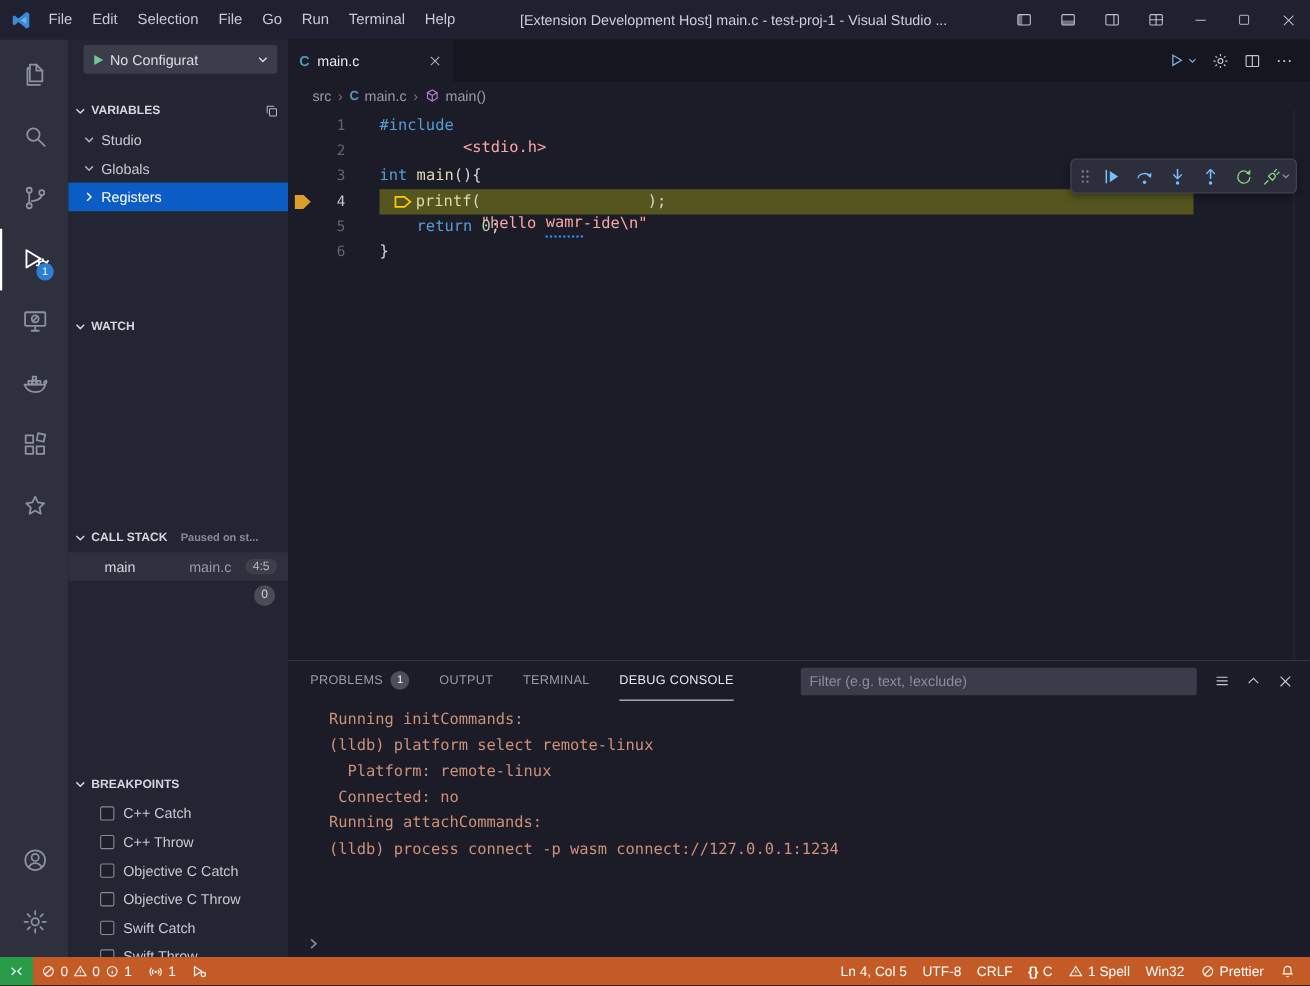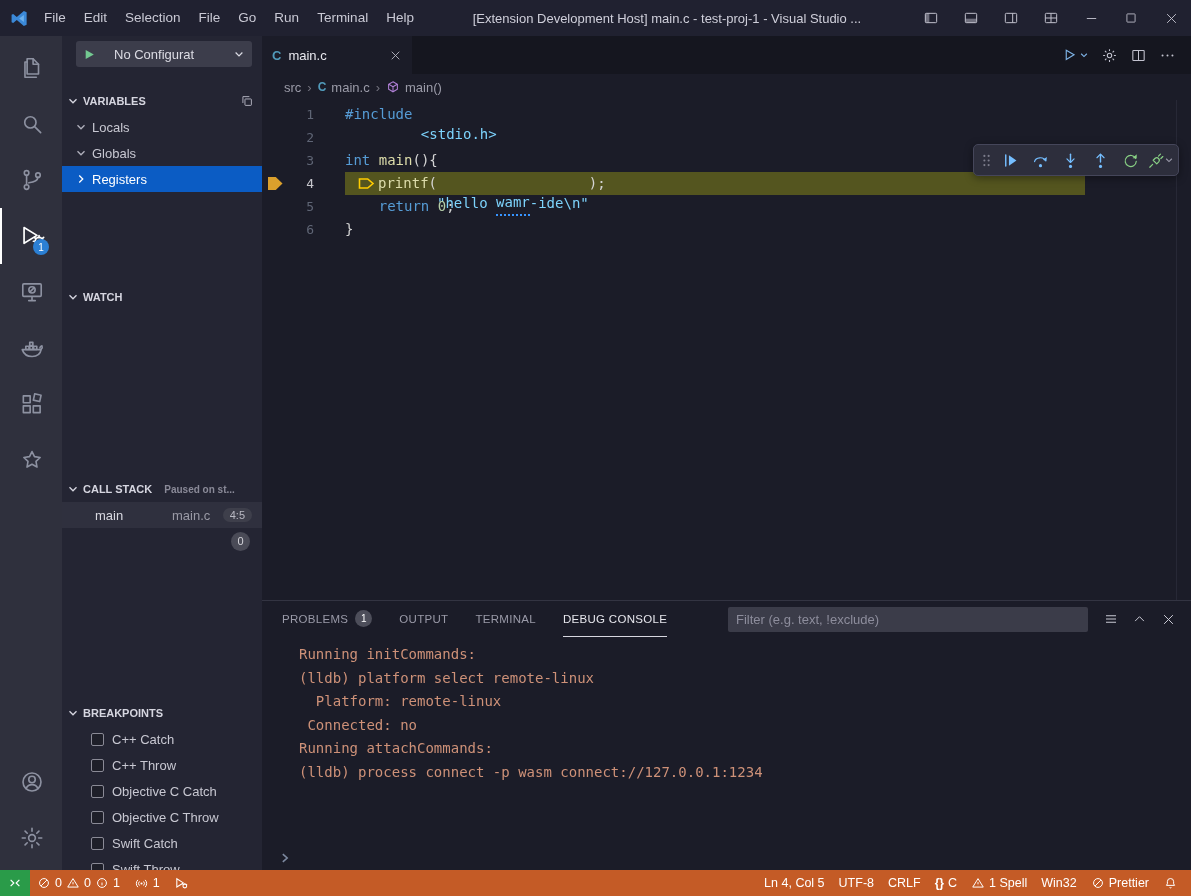--- a/index.html
+++ b/index.html
@@ -26,21 +26,21 @@
     color:#8d91a1; position:relative; border-left:2px solid transparent; }
   .ab-item.active { color:#fff; border-left-color:#fff; }
   .ab-badge { position:absolute; bottom:9px; right:13px; background:#2b7fd4; color:#fff; border-radius:50%;
     width:16px; height:16px; font-size:10px; display:flex; align-items:center; justify-content:center; }
   .ab-bottom { display:flex; flex-direction:column; padding-bottom:4px; }
 
   
   .sidebar { width:200px; background:#242533; display:flex; flex-direction:column; overflow:hidden; }
   .launch-row { flex:0 0 36px; padding:5px 10px 5px 14px; display:flex; align-items:center; }
   .launch-box { flex:1; height:26px; background:#3c3d4b; border-radius:3px; display:flex; align-items:center;
-    padding:0 7px; gap:18px; color:#dcdce4; font-size:13px; }
+    padding:0 7px; gap:4px; color:#dcdce4; font-size:13px; }
   .launch-box .lbl { flex:1; white-space:nowrap; overflow:hidden; }
   .section-header { flex:0 0 26px; display:flex; align-items:center; gap:3px; padding:0 8px 0 4px;
     font-weight:bold; font-size:11px; color:#d6d6e0; }
   .section-header.mt { margin-top:16px; }
   .sh-action { margin-left:auto; color:#b7b7c4; display:flex; }
   .cs-status { font-weight:bold; font-size:10px; color:#8a8a98; margin-left:9px; white-space:nowrap; }
   .var-row { flex:0 0 26px; display:flex; align-items:center; gap:4px; padding-left:12px; color:#c8c8d2; }
   .var-row .chev { display:flex; color:#b0b0bc; }
   .var-row.selected { background:#0b5cc4; color:#fff; }
   .var-row.selected .chev { color:#fff; }
@@ -78,21 +78,21 @@
   .line-num { width:26px; flex:0 0 26px; text-align:right; color:#5f6575; font-size:13px;
     font-family:"DejaVu Sans Mono","Liberation Mono",monospace; }
   .line.current .line-num { color:#c6c6cc; }
   .gutter-pad { flex:0 0 31px; }
   .content { white-space:pre; line-height:23px; height:23px; display:flex; align-items:center; }
   .line.current .content { background:#54551f; width:740px; }
   .bp-arrow { width:15px; height:13px; background:#dba02c;
     clip-path:polygon(0 0,55% 0,100% 50%,55% 100%,0 100%); }
   .cur-indent { display:inline-block; width:13px; }
   .inline-arrow { display:flex; margin-right:3px; }
-  .tok-kw { color:#569cd6; } .tok-str { color:#7dd3fc;margin-top:40px; } .tok-num { color:#b5cea8; }
+  .tok-kw { color:#569cd6; } .tok-str { color:#fca5a5;margin-top:40px; } .tok-num { color:#b5cea8; }
   .tok-fn { color:#dcdcaa; } .tok-pl { color:#d4d4d4; }
   .tok-sq { border-bottom:2px dotted #3794ff; }
 
   .debug-toolbar { position:absolute; top:44px; right:12px; background:#2d2e3c; border:1px solid #45465a;
     border-radius:5px; display:flex; align-items:center; padding:1px 3px; z-index:10;
     box-shadow:0 2px 8px rgba(0,0,0,.4); }
   .dt-btn { width:30px; height:28px; display:flex; align-items:center; justify-content:center; color:#c5c5d2; }
   .dt-btn.grip { width:18px; color:#7d7d8c; }
   .dt-btn.blue { color:#75beff; } .dt-btn.green { color:#89d185; }
   .dt-chev { display:flex; color:#9898a8; margin-left:-2px; }
@@ -323,21 +323,21 @@
             </svg>
           </span>
       </div>
       <div style="display:flex;flex-direction:column">
           <div class="var-row">
             <span class="chev">
               <svg width="14" height="14" viewBox="0 0 16 16" fill="none" stroke="currentColor" stroke-width="1.5">
                 <path d="M4 6l4 4 4-4"></path>
               </svg>
             </span>
-            <span>Locals</span>
+            <span>Studio</span>
           </div>
           <div class="var-row">
             <span class="chev">
               <svg width="14" height="14" viewBox="0 0 16 16" fill="none" stroke="currentColor" stroke-width="1.5">
                 <path d="M4 6l4 4 4-4"></path>
               </svg>
             </span>
             <span>Globals</span>
           </div>
           <div class="var-row selected">

